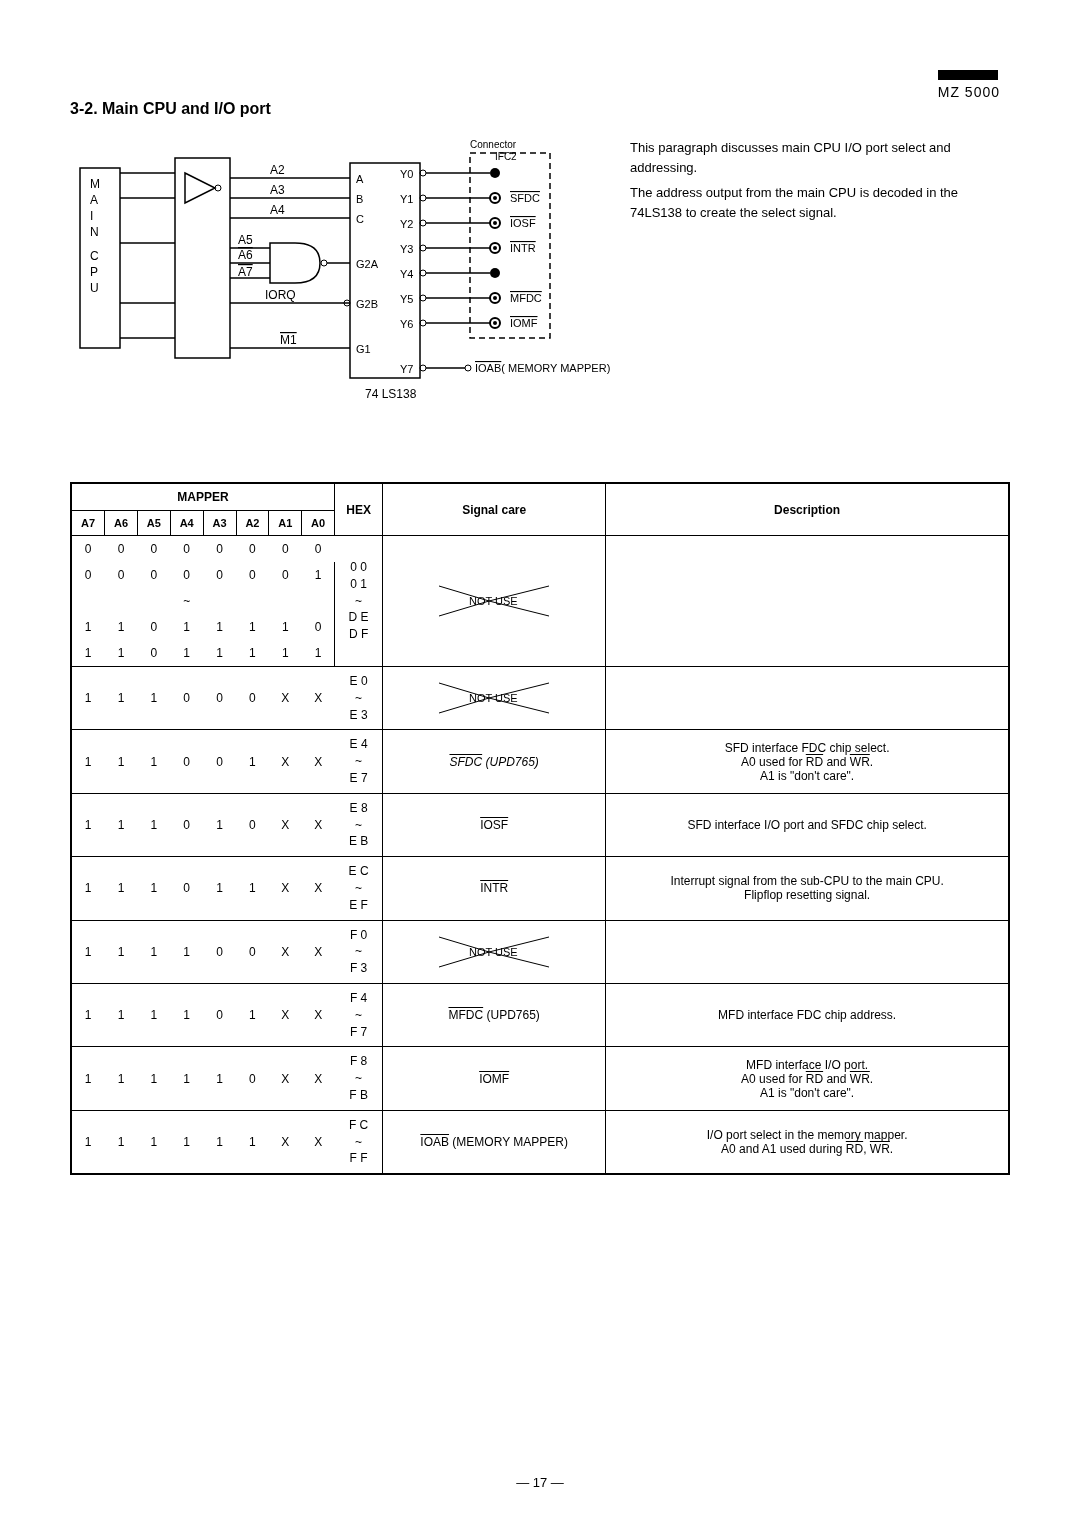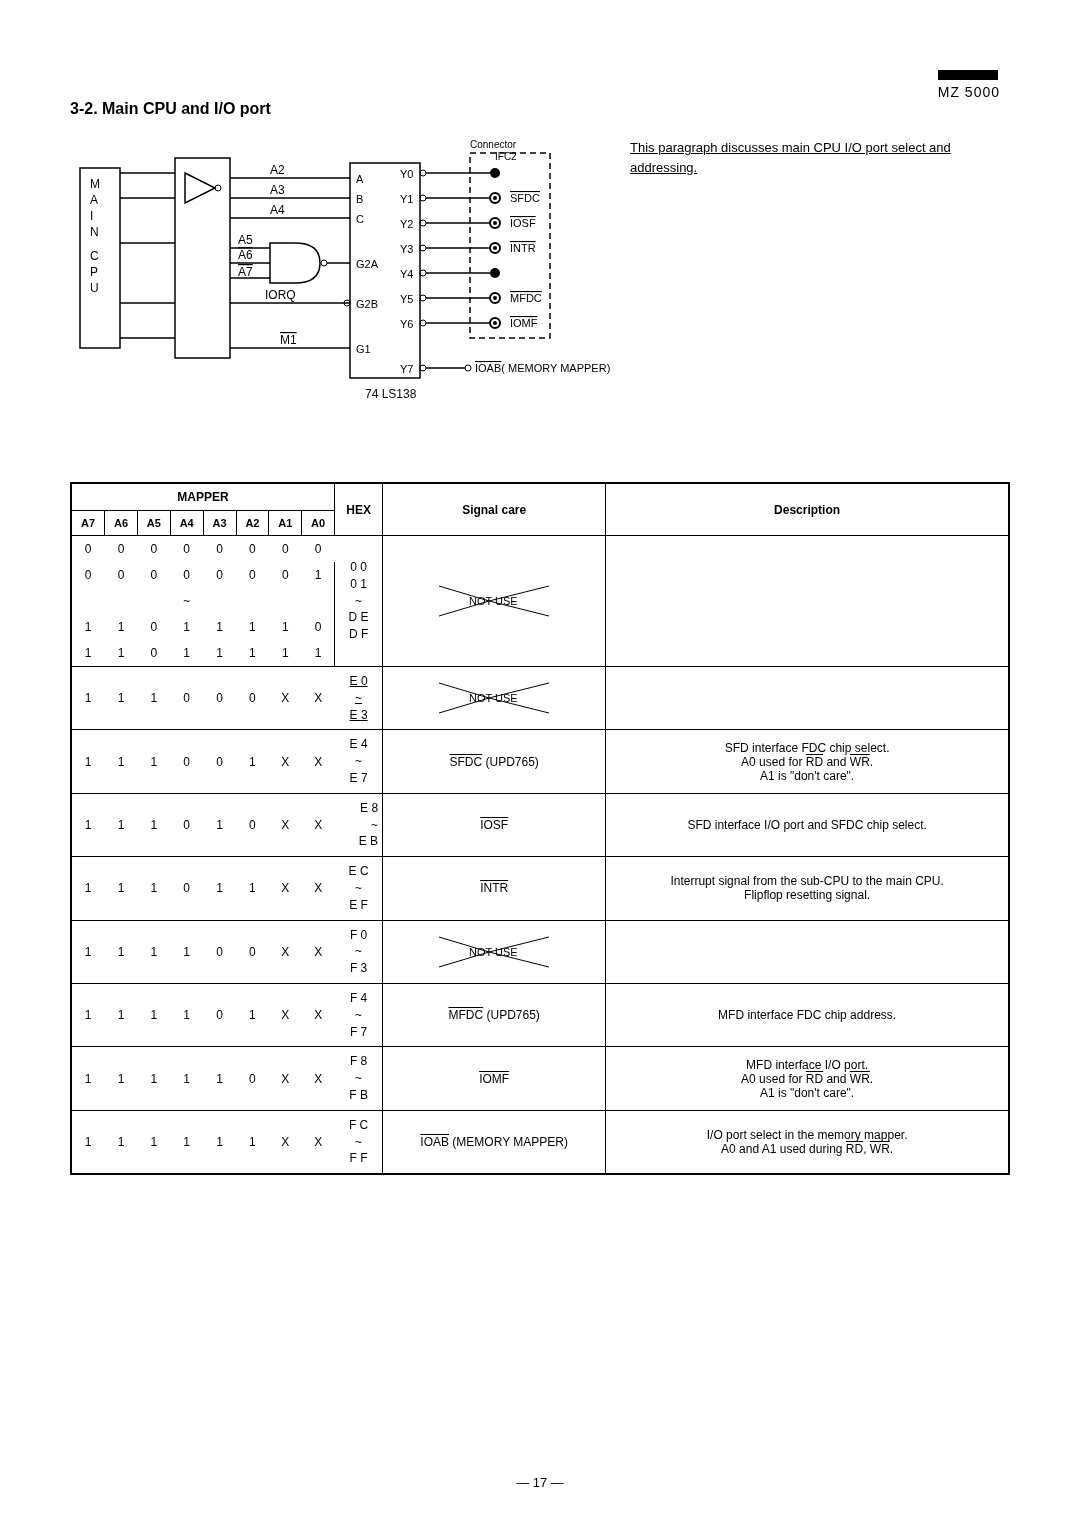--- a/index.html
+++ b/index.html
@@ -42,21 +42,20 @@
     .diagram-svg {
       flex: 0 0 540px;
     }
     .paragraph-text {
       font-size: 13px;
       line-height: 1.5;
       flex: 1;
     }
     .paragraph-text p {
       margin-bottom: 6px;
-      text-decoration: underline;
     }
     table.address-table {
       border-collapse: collapse;
       width: 100%;
       font-size: 12px;
       border: 2px solid #000;
     }
     table.address-table th, table.address-table td {
       border: 1px solid #000;
       padding: 6px 4px;
@@ -199,20 +198,21 @@
       <text x="440" y="64" font-size="11" text-decoration="overline">SFDC</text>
       <text x="440" y="89" font-size="11" text-decoration="overline">IOSF</text>
       <text x="440" y="114" font-size="11" text-decoration="overline">INTR</text>
       <text x="440" y="164" font-size="11" text-decoration="overline">MFDC</text>
       <text x="440" y="189" font-size="11" text-decoration="overline">IOMF</text>
       <text x="405" y="234" font-size="11"><tspan text-decoration="overline">IOAB</tspan>( MEMORY MAPPER)</text>
     </svg>
   </div>
   <div class="paragraph-text">
     <p>This paragraph discusses main CPU I/O port select and addressing.</p>
+    <p>The address output from the main CPU is decoded in the 74LS138 to create the select signal.</p>
   </div>
 </div>
 
 <table class="address-table">
   <thead>
     <tr>
       <th colspan="8">MAPPER</th>
       <th rowspan="2">HEX</th>
       <th rowspan="2">Signal care</th>
       <th rowspan="2">Description</th>
@@ -292,21 +292,21 @@
       </tr>
       <tr>
         <td style="border-width: 1px 1px 1px 2px; border-style: solid; border-color: rgb(0, 0, 0) transparent rgb(0, 0, 0) rgb(0, 0, 0); border-image: initial;">1</td>
         <td style="border-width: 1px; border-style: solid; border-color: rgb(0, 0, 0) transparent rgb(0, 0, 0) rgb(0, 0, 0); border-image: initial;">1</td>
         <td style="border-width: 1px; border-style: solid; border-color: rgb(0, 0, 0) transparent rgb(0, 0, 0) rgb(0, 0, 0); border-image: initial;">1</td>
         <td style="border-width: 1px; border-style: solid; border-color: rgb(0, 0, 0) transparent rgb(0, 0, 0) rgb(0, 0, 0); border-image: initial;">0</td>
         <td style="border-width: 1px; border-style: solid; border-color: rgb(0, 0, 0) transparent rgb(0, 0, 0) rgb(0, 0, 0); border-image: initial;">0</td>
         <td style="border-width: 1px; border-style: solid; border-color: rgb(0, 0, 0) transparent rgb(0, 0, 0) rgb(0, 0, 0); border-image: initial;">0</td>
         <td style="border-width: 1px; border-style: solid; border-color: rgb(0, 0, 0) transparent rgb(0, 0, 0) rgb(0, 0, 0); border-image: initial;">X</td>
         <td style="border-width: 1px; border-style: solid; border-color: rgb(0, 0, 0) transparent rgb(0, 0, 0) rgb(0, 0, 0); border-image: initial;">X</td>
-        <td rowspan="1" class="hex-cell" style="border-left: 1px solid rgb(0, 0, 0); border-top: 1px solid rgb(0, 0, 0); text-decoration: underline;">E 0<br>~<br>E 3</td>
+        <td rowspan="1" class="hex-cell" style="border-left: 1px solid rgb(0, 0, 0); border-top: 1px solid rgb(0, 0, 0);">E 0<br>~<br>E 3</td>
         <td rowspan="1" class="signal-col" style="border-top: 1px solid rgb(0, 0, 0);">
           <svg class="notuse-svg" width="130" height="40">
             <line x1="10" y1="5" x2="60" y2="20" stroke="#000"></line>
             <line x1="60" y1="20" x2="120" y2="5" stroke="#000"></line>
             <line x1="10" y1="35" x2="60" y2="20" stroke="#000"></line>
             <line x1="60" y1="20" x2="120" y2="35" stroke="#000"></line>
             <text x="40" y="24" font-size="11">NOT USE</text>
           </svg>
         </td>
         <td rowspan="1" class="desc-col" style="border-top: 1px solid rgb(0, 0, 0);"></td>
@@ -314,33 +314,33 @@
       <tr>
         <td style="border-width: 1px 1px 1px 2px; border-style: solid; border-color: rgb(0, 0, 0) transparent rgb(0, 0, 0) rgb(0, 0, 0); border-image: initial;">1</td>
         <td style="border-width: 1px; border-style: solid; border-color: rgb(0, 0, 0) transparent rgb(0, 0, 0) rgb(0, 0, 0); border-image: initial;">1</td>
         <td style="border-width: 1px; border-style: solid; border-color: rgb(0, 0, 0) transparent rgb(0, 0, 0) rgb(0, 0, 0); border-image: initial;">1</td>
         <td style="border-width: 1px; border-style: solid; border-color: rgb(0, 0, 0) transparent rgb(0, 0, 0) rgb(0, 0, 0); border-image: initial;">0</td>
         <td style="border-width: 1px; border-style: solid; border-color: rgb(0, 0, 0) transparent rgb(0, 0, 0) rgb(0, 0, 0); border-image: initial;">0</td>
         <td style="border-width: 1px; border-style: solid; border-color: rgb(0, 0, 0) transparent rgb(0, 0, 0) rgb(0, 0, 0); border-image: initial;">1</td>
         <td style="border-width: 1px; border-style: solid; border-color: rgb(0, 0, 0) transparent rgb(0, 0, 0) rgb(0, 0, 0); border-image: initial;">X</td>
         <td style="border-width: 1px; border-style: solid; border-color: rgb(0, 0, 0) transparent rgb(0, 0, 0) rgb(0, 0, 0); border-image: initial;">X</td>
         <td rowspan="1" class="hex-cell" style="border-left: 1px solid rgb(0, 0, 0); border-top: 1px solid rgb(0, 0, 0);">E 4<br>~<br>E 7</td>
-        <td rowspan="1" class="signal-col" style="border-top: 1px solid rgb(0, 0, 0);"><span class="overline">SFDC</span> (UPD765)</td>
+        <td rowspan="1" class="signal-col" style="border-top: 1px solid rgb(0, 0, 0); font-style: italic;"><span class="overline">SFDC</span> (UPD765)</td>
         <td rowspan="1" class="desc-col" style="border-top: 1px solid rgb(0, 0, 0);">SFD interface FDC chip select.<br>A0 used for <span class="overline">RD</span> and <span class="overline">WR</span>.<br>A1 is "don't care".</td>
       </tr>
       <tr>
         <td style="border-width: 1px 1px 1px 2px; border-style: solid; border-color: rgb(0, 0, 0) transparent rgb(0, 0, 0) rgb(0, 0, 0); border-image: initial;">1</td>
         <td style="border-width: 1px; border-style: solid; border-color: rgb(0, 0, 0) transparent rgb(0, 0, 0) rgb(0, 0, 0); border-image: initial;">1</td>
         <td style="border-width: 1px; border-style: solid; border-color: rgb(0, 0, 0) transparent rgb(0, 0, 0) rgb(0, 0, 0); border-image: initial;">1</td>
         <td style="border-width: 1px; border-style: solid; border-color: rgb(0, 0, 0) transparent rgb(0, 0, 0) rgb(0, 0, 0); border-image: initial;">0</td>
         <td style="border-width: 1px; border-style: solid; border-color: rgb(0, 0, 0) transparent rgb(0, 0, 0) rgb(0, 0, 0); border-image: initial;">1</td>
         <td style="border-width: 1px; border-style: solid; border-color: rgb(0, 0, 0) transparent rgb(0, 0, 0) rgb(0, 0, 0); border-image: initial;">0</td>
         <td style="border-width: 1px; border-style: solid; border-color: rgb(0, 0, 0) transparent rgb(0, 0, 0) rgb(0, 0, 0); border-image: initial;">X</td>
         <td style="border-width: 1px; border-style: solid; border-color: rgb(0, 0, 0) transparent rgb(0, 0, 0) rgb(0, 0, 0); border-image: initial;">X</td>
-        <td rowspan="1" class="hex-cell" style="border-left: 1px solid rgb(0, 0, 0); border-top: 1px solid rgb(0, 0, 0); text-align: right;">E 8<br>~<br>E B</td>
+        <td rowspan="1" class="hex-cell" style="border-left: 1px solid rgb(0, 0, 0); border-top: 1px solid rgb(0, 0, 0);">E 8<br>~<br>E B</td>
         <td rowspan="1" class="signal-col" style="border-top: 1px solid rgb(0, 0, 0);"><span class="overline">IOSF</span></td>
         <td rowspan="1" class="desc-col" style="border-top: 1px solid rgb(0, 0, 0);">SFD interface I/O port and SFDC chip select.</td>
       </tr>
       <tr>
         <td style="border-width: 1px 1px 1px 2px; border-style: solid; border-color: rgb(0, 0, 0) transparent rgb(0, 0, 0) rgb(0, 0, 0); border-image: initial;">1</td>
         <td style="border-width: 1px; border-style: solid; border-color: rgb(0, 0, 0) transparent rgb(0, 0, 0) rgb(0, 0, 0); border-image: initial;">1</td>
         <td style="border-width: 1px; border-style: solid; border-color: rgb(0, 0, 0) transparent rgb(0, 0, 0) rgb(0, 0, 0); border-image: initial;">1</td>
         <td style="border-width: 1px; border-style: solid; border-color: rgb(0, 0, 0) transparent rgb(0, 0, 0) rgb(0, 0, 0); border-image: initial;">0</td>
         <td style="border-width: 1px; border-style: solid; border-color: rgb(0, 0, 0) transparent rgb(0, 0, 0) rgb(0, 0, 0); border-image: initial;">1</td>
         <td style="border-width: 1px; border-style: solid; border-color: rgb(0, 0, 0) transparent rgb(0, 0, 0) rgb(0, 0, 0); border-image: initial;">1</td>

